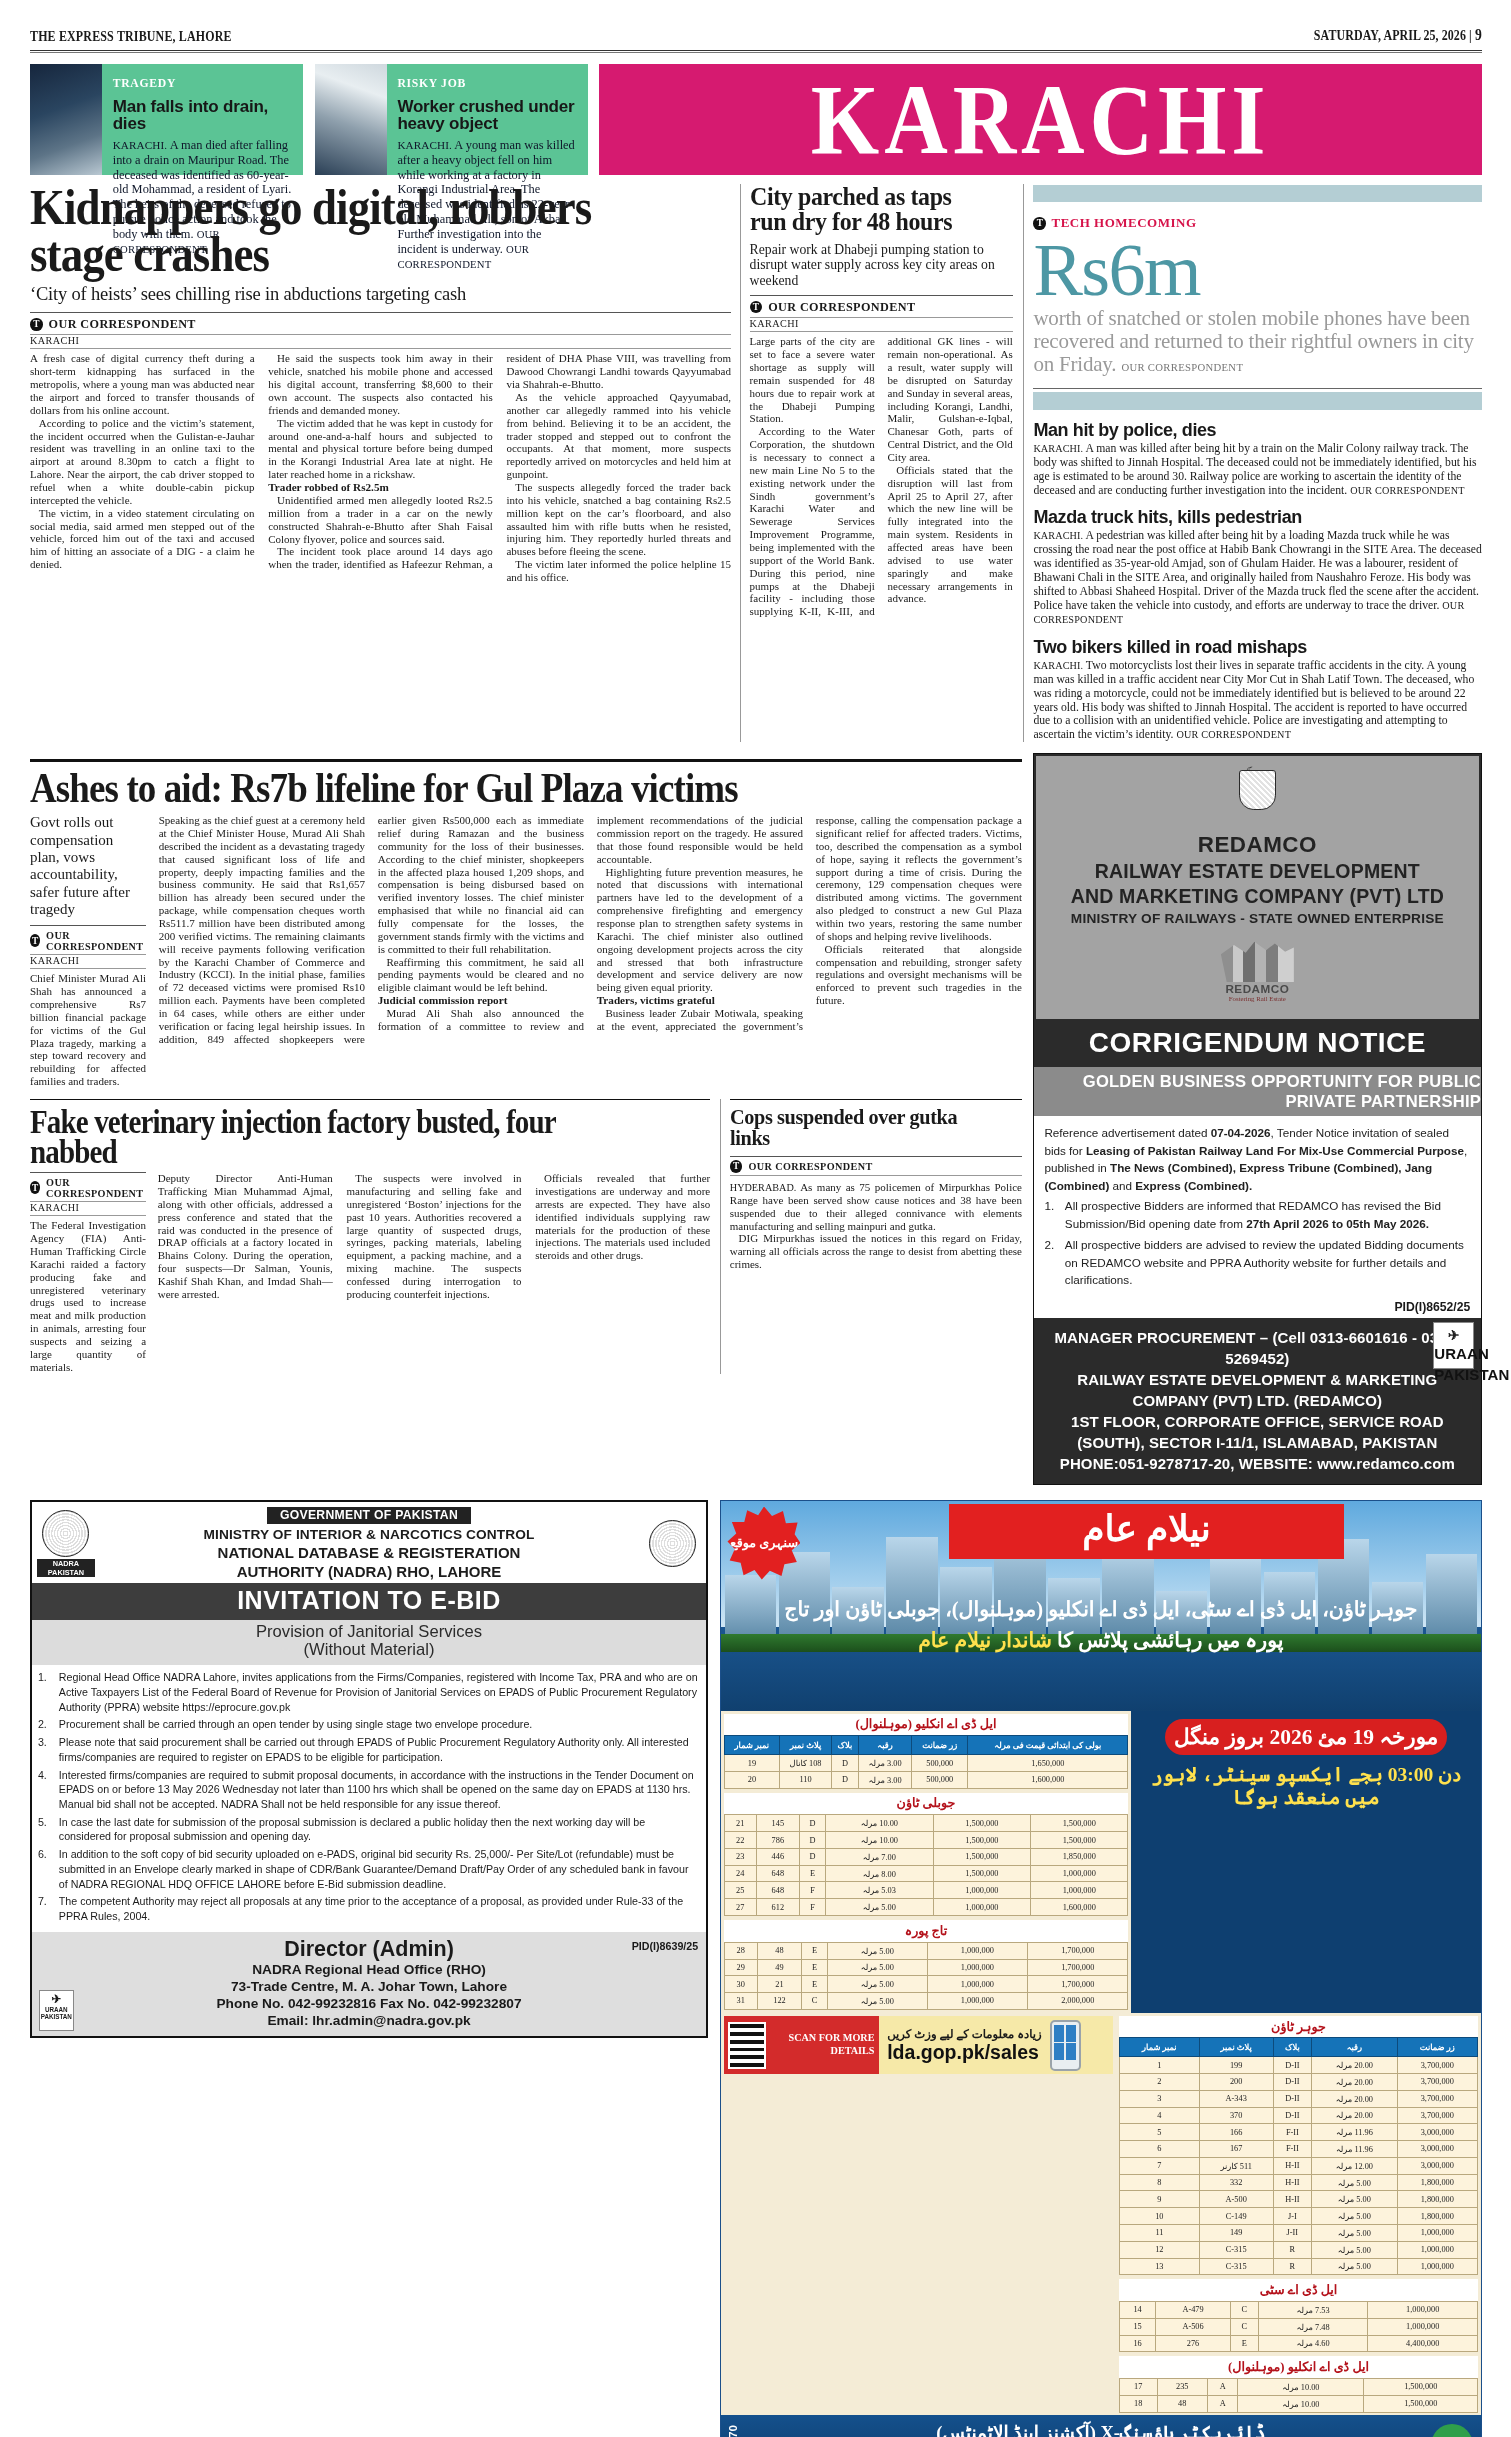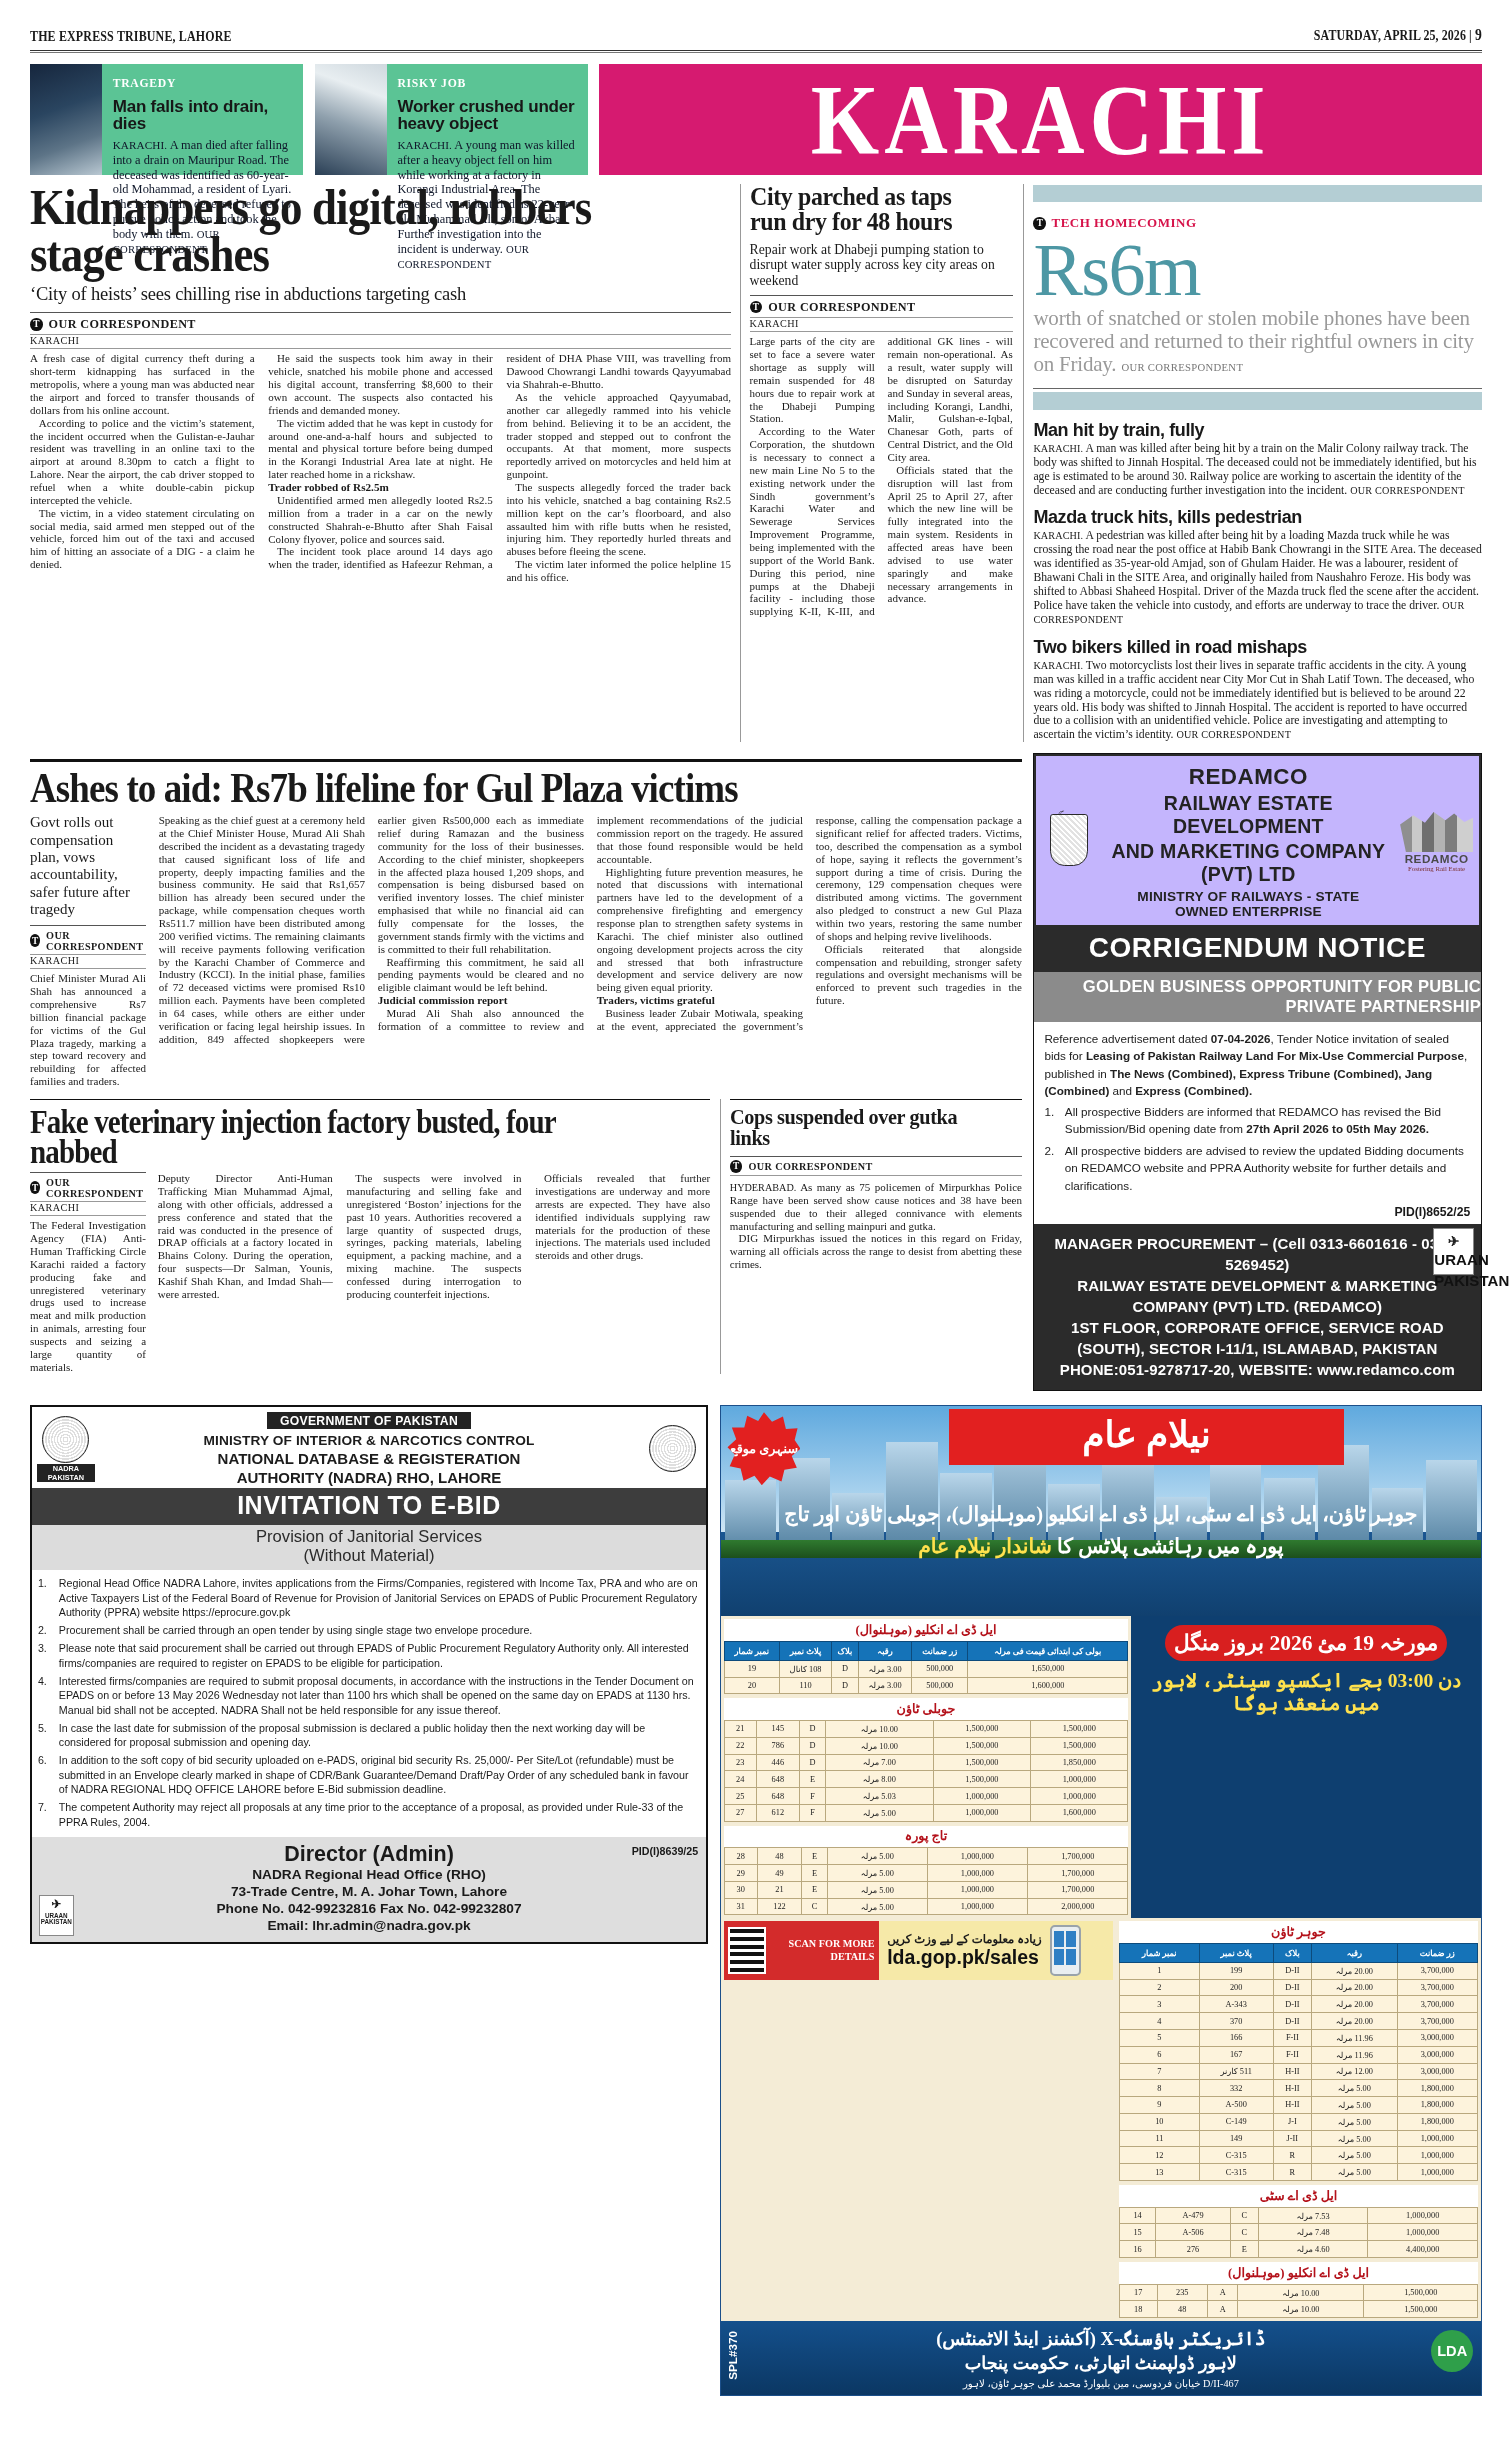--- a/index.html
+++ b/index.html
@@ -76,21 +76,21 @@
   .brief p { font-size: 11.7px; line-height: 1.19; text-align: left; }
   .brief .dateline { font-variant: small-caps; font-size: 10.2px; letter-spacing: 0.1px; }
   .brief .credit { font-variant: small-caps; font-size: 10.2px; letter-spacing: 0.2px; }
   .hr-thin { border-top: 0.5px solid #666; margin: 12.7px 0 0 0; }
 
   .rule-thick { border-top: 3.4px solid #111; margin: 9.8px 0 0 0; }
   .rule-med { border-top: 1.5px solid #111; }
 
   
   .ad-redamco { border: 1.5px solid #111; background: #fff; margin-top: 3.9px; }
-  .rd-top { background:#c4b5fd; padding: 7.8px 5.9px 5.9px 5.9px; display: flex; align-items: center; justify-content: flex-start; gap: 13.7px; border: 2.9px solid #2b2b2b; }
+  .rd-top { background:#a3a3a3; padding: 7.8px 5.9px 5.9px 5.9px; display: flex; align-items: center; justify-content: flex-start; gap: 13.7px; border: 2.9px solid #2b2b2b; flex-direction: column; }
   .rd-emblem { width: 55px; height: 67px; flex: 0 0 55px; position: relative; }
   .rd-emblem .crest { position: absolute; inset: 5.9px 8.8px 8.8px 8.8px; border: 1.5px solid #2a2a2a; border-radius: 2.9px 2.9px 14.6px 14.6px; background: repeating-linear-gradient(45deg,#fff,#fff 2px,#e2e2e2 2px,#e2e2e2 3.9px); }
   .rd-emblem .star { position: absolute; top: 0; left: 15.6px; color: #222; font-size: 12.7px; }
   .rd-titles { text-align: center; font-family: "Liberation Sans", sans-serif; font-weight: bold; color: #232323; }
   .rd-titles .l1 { font-size: 22.4px; letter-spacing: 0.5px; }
   .rd-titles .l2 { font-size: 19.5px; letter-spacing: 0.2px; margin-top: 2px; }
   .rd-titles .l3 { font-size: 19.5px; letter-spacing: 0.2px; margin-top: 2px; }
   .rd-titles .l4 { font-size: 13.7px; letter-spacing: 0.2px; margin-top: 2.9px; }
   .rd-logo { width: 73px; flex: 0 0 73px; text-align:center; }
   .rd-logo .tower { height: 42px; background: linear-gradient(90deg,#8f8f8f 0 16%, #c9c9c9 16% 30%, #6f6f6f 30% 46%, #b3b3b3 46% 62%, #7d7d7d 62% 78%, #cfcfcf 78% 100%); clip-path: polygon(8% 100%, 0 34%, 18% 12%, 34% 30%, 46% 4%, 62% 24%, 74% 8%, 88% 28%, 100% 18%, 100% 100%); }
@@ -264,21 +264,21 @@
           <span class="label">TECH HOMECOMING</span>
         </div>
         <div class="big-figure">Rs6m</div>
         <div class="tech-desc"><span>worth of snatched or stolen mobile phones have been recovered and returned to their rightful owners in city on Friday.</span> <span class="credit">OUR CORRESPONDENT</span></div>
       </div>
 
       <div class="hr-thin"></div>
       <div class="tint-bar" style="margin-top:2.9px;"></div>
 
       <div class="brief">
-        <h4>Man hit by train, fully</h4>
+        <h4>Man hit by police, dies</h4>
         <p><span class="dateline">KARACHI.</span><span> A man was killed after being hit by a train on the Malir Colony railway track. The body was shifted to Jinnah Hospital. The deceased could not be immediately identified, but his age is estimated to be around 30. Railway police are working to ascertain the identity of the deceased and are conducting further investigation into the incident. </span><span class="credit">OUR CORRESPONDENT</span></p>
       </div>
 
       <div class="brief">
         <h4>Mazda truck hits, kills pedestrian</h4>
         <p><span class="dateline">KARACHI.</span><span> A pedestrian was killed after being hit by a loading Mazda truck while he was crossing the road near the post office at Habib Bank Chowrangi in the SITE Area. The deceased was identified as 35-year-old Amjad, son of Ghulam Haider. He was a labourer, resident of Bhawani Chali in the SITE Area, and originally hailed from Naushahro Feroze. His body was shifted to Abbasi Shaheed Hospital. Driver of the Mazda truck fled the scene after the accident. Police have taken the vehicle into custody, and efforts are underway to trace the driver. </span><span class="credit">OUR CORRESPONDENT</span></p>
       </div>
 
       <div class="brief">
         <h4>Two bikers killed in road mishaps</h4>

